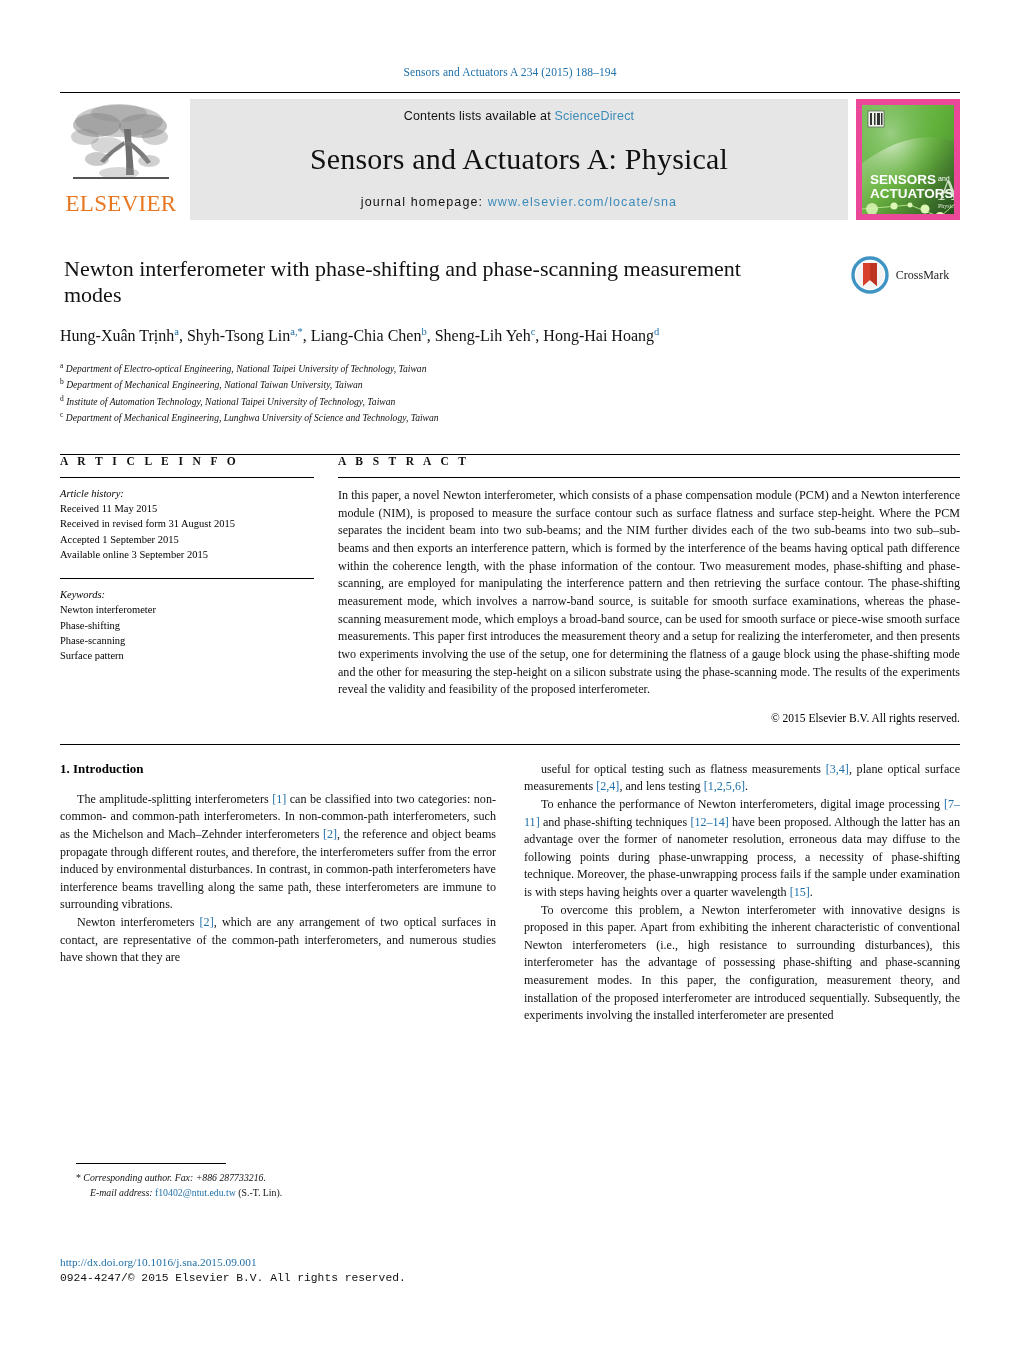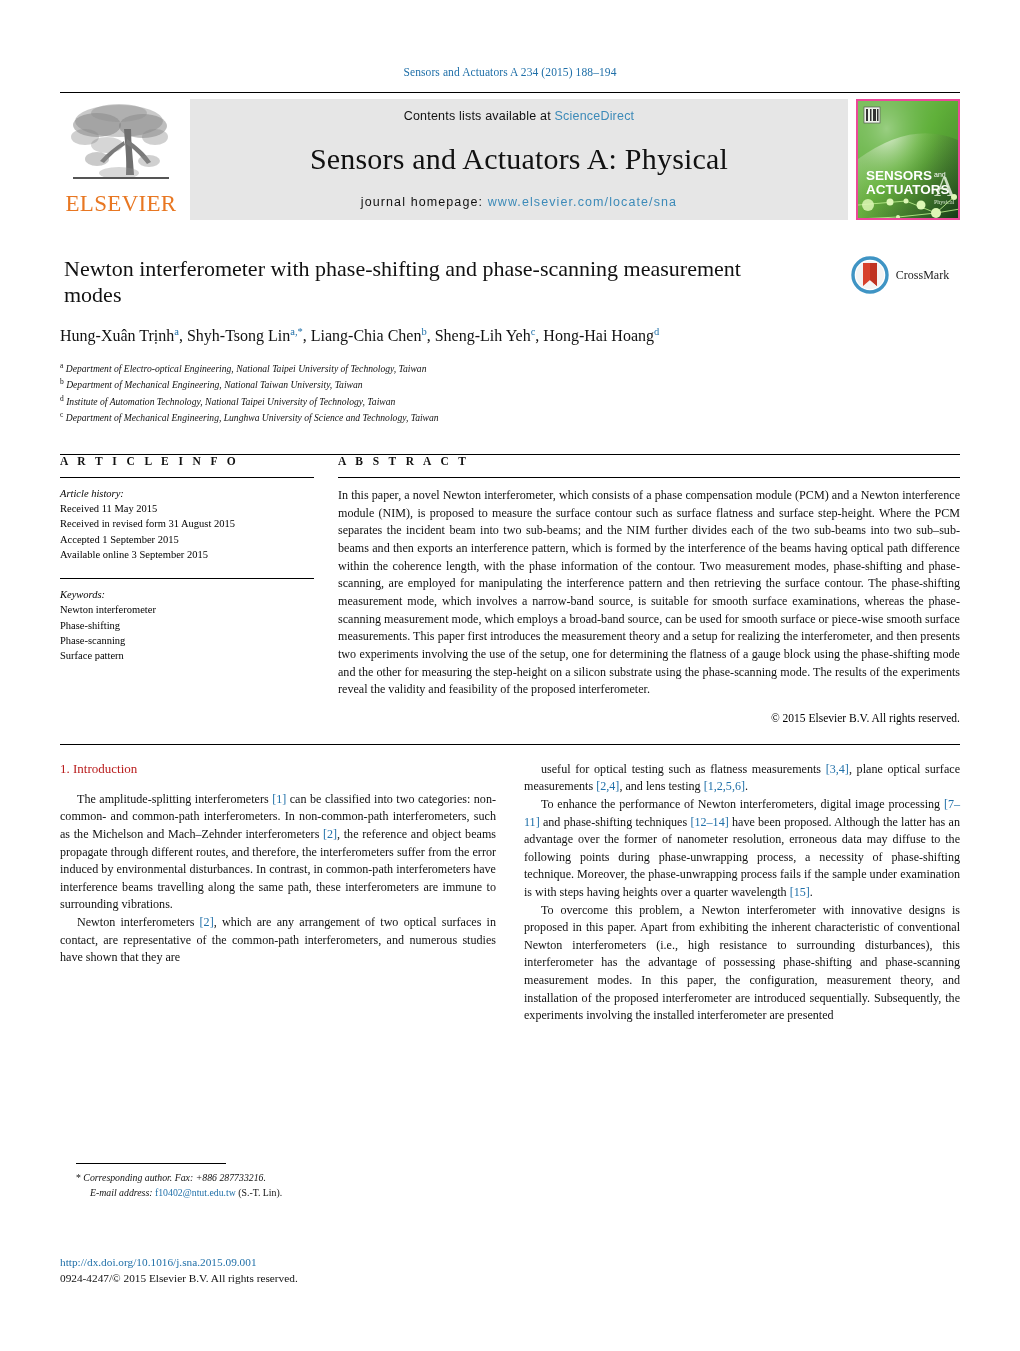--- a/index.html
+++ b/index.html
@@ -84,21 +84,21 @@
     font-family: "Liberation Sans", sans-serif;
     font-size: 12.5px;
     color: #111;
     letter-spacing: 1.1px;
   }
   .hp-link { color: #3c8ab8; letter-spacing: 1.1px; }
 
   .cover-thumb {
     width: 104px;
     flex: 0 0 104px;
-    border: 2px solid #ec4899;
+    border: 6px solid #ec4899;
     position: relative;
     overflow: hidden;
     background: #5eead4;
   }
 
   
   .article-head {
     margin: 36px 60px 0 60px;
     position: relative;
   }
@@ -182,23 +182,23 @@
   .body-rule { margin: 20px 60px 0 60px; border-top: 1.3px solid #000; }
   .body-cols {
     margin: 16px 60px 0 60px;
     display: flex;
     gap: 28px;
     height: 300px;
   }
   .bcol { flex: 1 1 0; min-width: 0; position: relative; }
   .sec-heading {
     font-size: 13px;
-    font-weight: normal;
+    font-weight: bold;
     margin: 0 0 14px 0;
-    color: #b91c1c;
+    color: #000000;
   }
   .bpara {
     font-size: 12.1px;
     line-height: 1.455;
     text-align: justify;
     text-indent: 17px;
     margin: 0;
     color: #111;
   }
   .ref { color: #1f6fa8; }
@@ -216,21 +216,21 @@
   .fn-star { font-style: normal; }
   .fn-email { color: #1f6fa8; font-style: normal; }
 
   .doi-block {
     position: absolute;
     left: 60px;
     top: 1255px;
     width: 500px;
   }
   .doi-link { color: #1f6fa8; font-size: 11.3px; display: block; line-height: 1.4; }
-  .issn-line { font-size: 11.3px; color: #111; line-height: 1.4; }
+  .issn-line { font-size: 11.3px; color: #111; line-height: 1.4; font-family: Liberation Mono, monospace; }
 </style>
 </head>
 <body>
 
 <div class="page">
 
   <div class="running-head">Sensors and Actuators A 234 (2015) 188–194</div>
 
   <div class="masthead">
 

